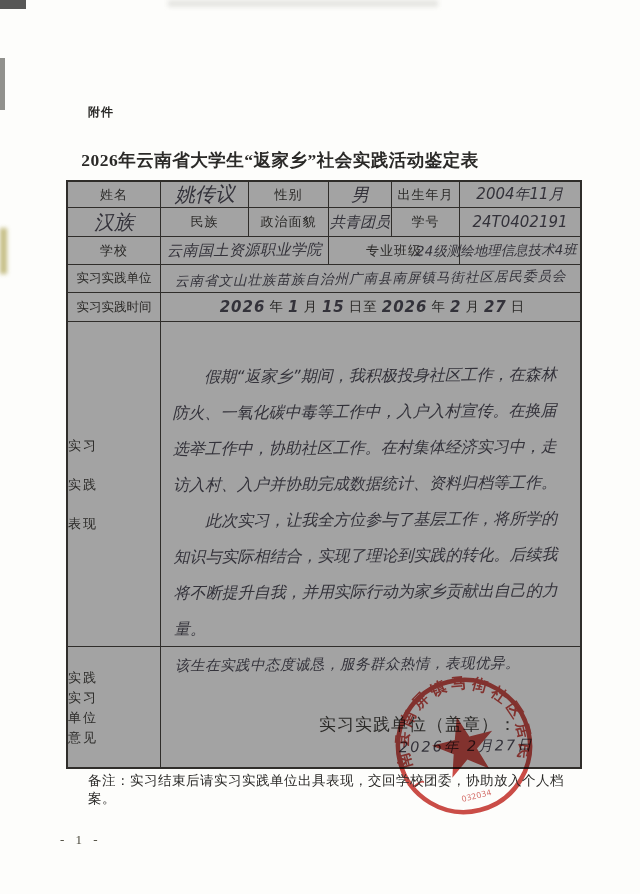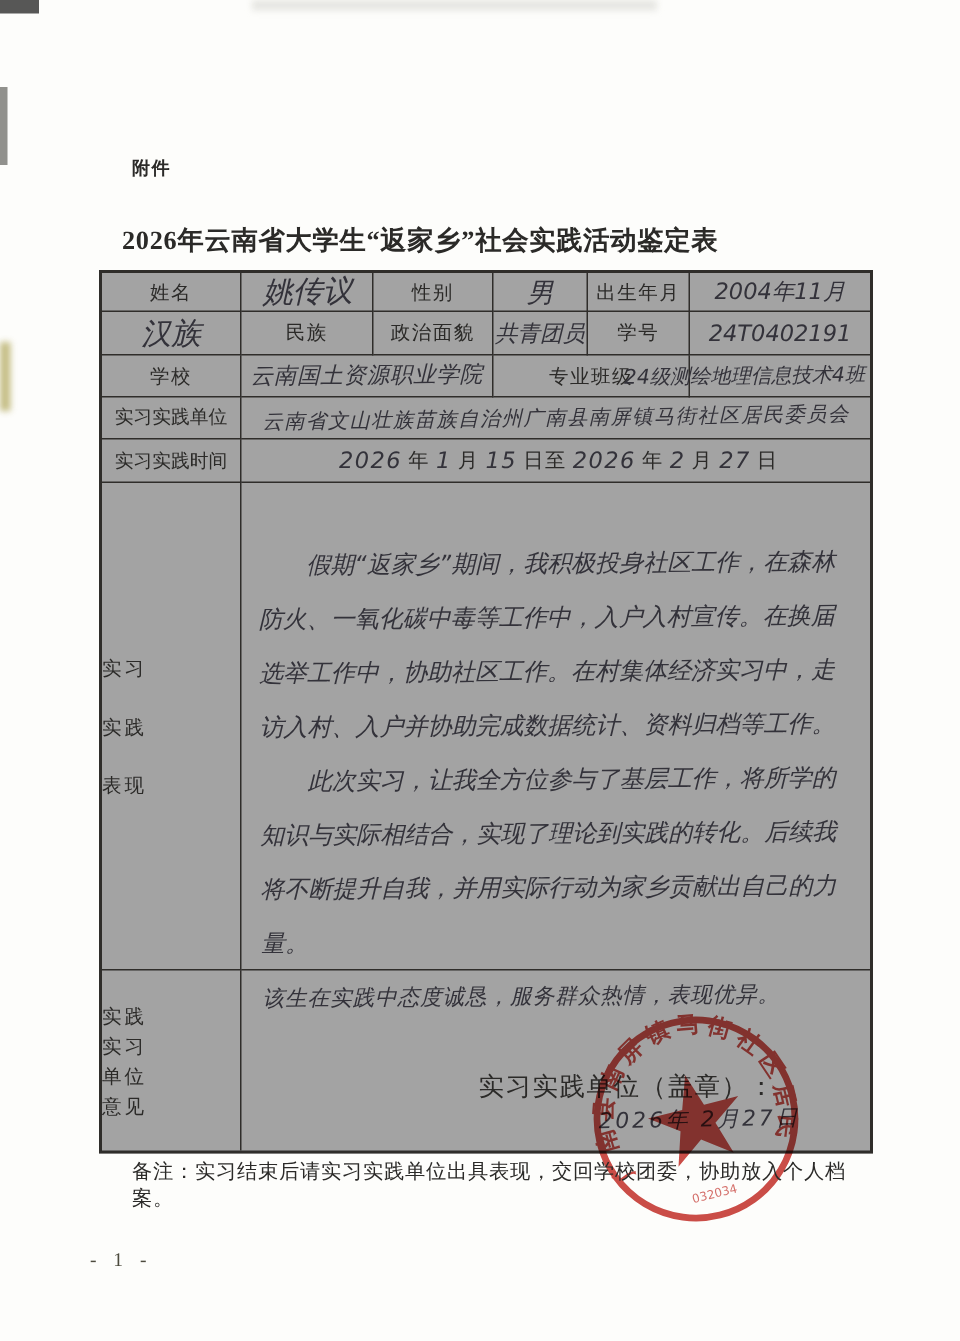--- a/index.html
+++ b/index.html
@@ -57,21 +57,21 @@
     white-space:nowrap;
   }
   .hw-name{font-size:20px;transform:rotate(-1deg);}
   .hw-big{font-size:18px;}
   .hw-mid{font-size:15px;}
   .hw-school{font-size:15px;letter-spacing:.5px;transform:rotate(-.5deg);}
   .overflow-left{position:absolute;right:3px;top:50%;transform:translateY(-50%) rotate(-.6deg);font-size:13.5px;}
   .hw-unit{font-size:13.5px;letter-spacing:1px;transform:rotate(-.8deg);}
 
   .time-line{font-size:13.5px;letter-spacing:1px;}
-  .time-line .hw{font-size:15px;padding:0 4px;}
+  .time-line .hw{font-size:15px;padding:0 4px;font-weight:bold;}
 
   .perf-cell{align-items:flex-end;justify-content:flex-start;}
   .perf-text{
     padding:8px 10px 0 12px;width:390px;
     font-size:16px;line-height:36px;
     white-space:normal;
     transform:rotate(-.4deg);
   }
   .perf-text p{margin:0;text-indent:2em;}
 

